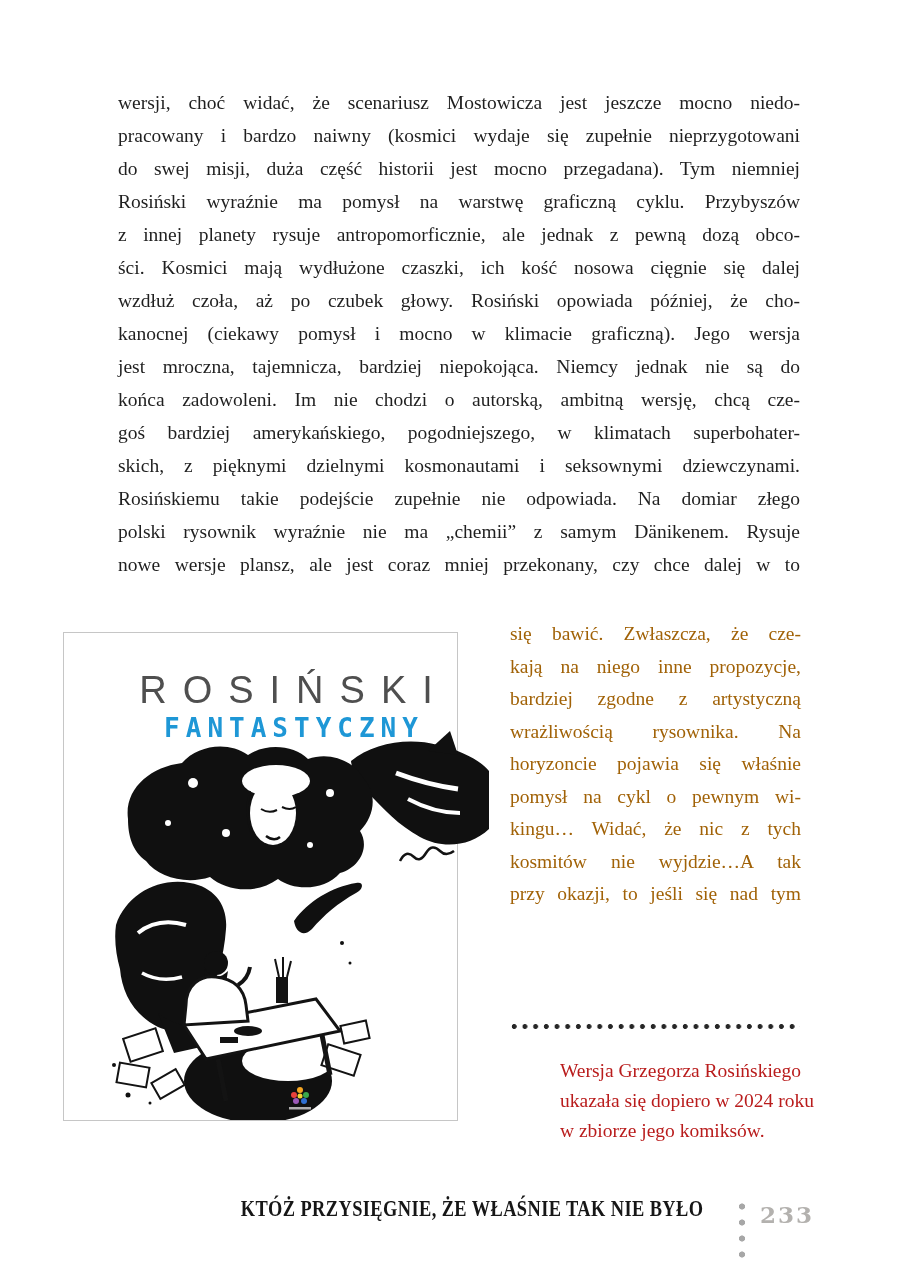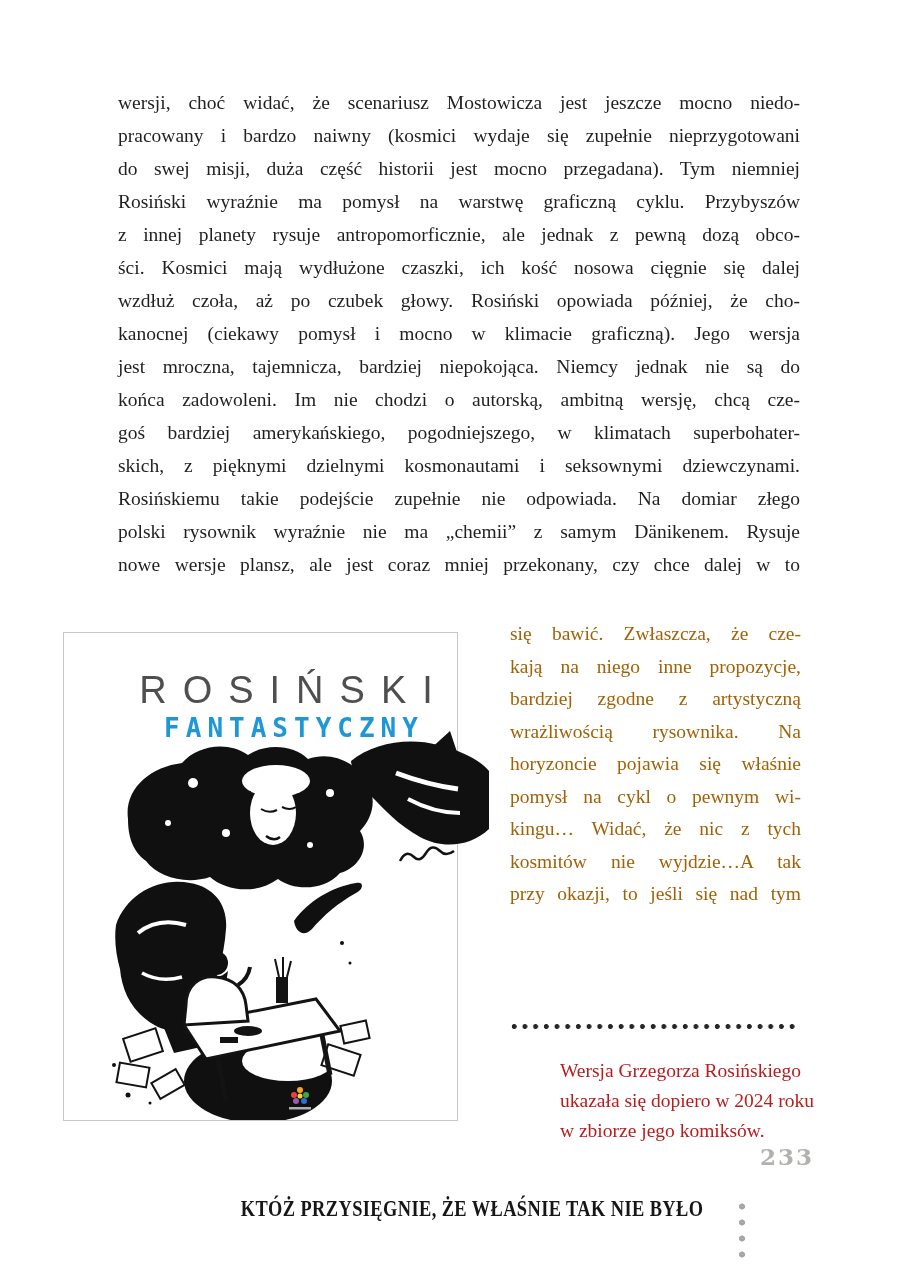--- a/index.html
+++ b/index.html
@@ -40,21 +40,21 @@
     position:absolute; right:200px; top:1196px; white-space:nowrap;
     font-size:23px; font-weight:bold; letter-spacing:0.5px; color:#161616;
     transform:scaleX(0.8); transform-origin:100% 50%;
   }
   .dots-col {
     position:absolute; left:737px; top:1200px; width:10px; height:63px;
     background-image:radial-gradient(circle at 5px 6.5px, #a7a7a7 2.7px, rgba(0,0,0,0) 3.4px);
     background-size:10px 16px; background-repeat:repeat-y;
   }
   .page-num {
-    position:absolute; left:760px; top:1143px;
+    position:absolute; left:760px; top:1201px;
     font-family:"DejaVu Serif", serif; font-weight:bold; font-size:23px;
     letter-spacing:2px; color:#b3b1ae;
   }
 </style>
 </head>
 <body>
 
 <div class="page">
 
   <div class="body-block">

